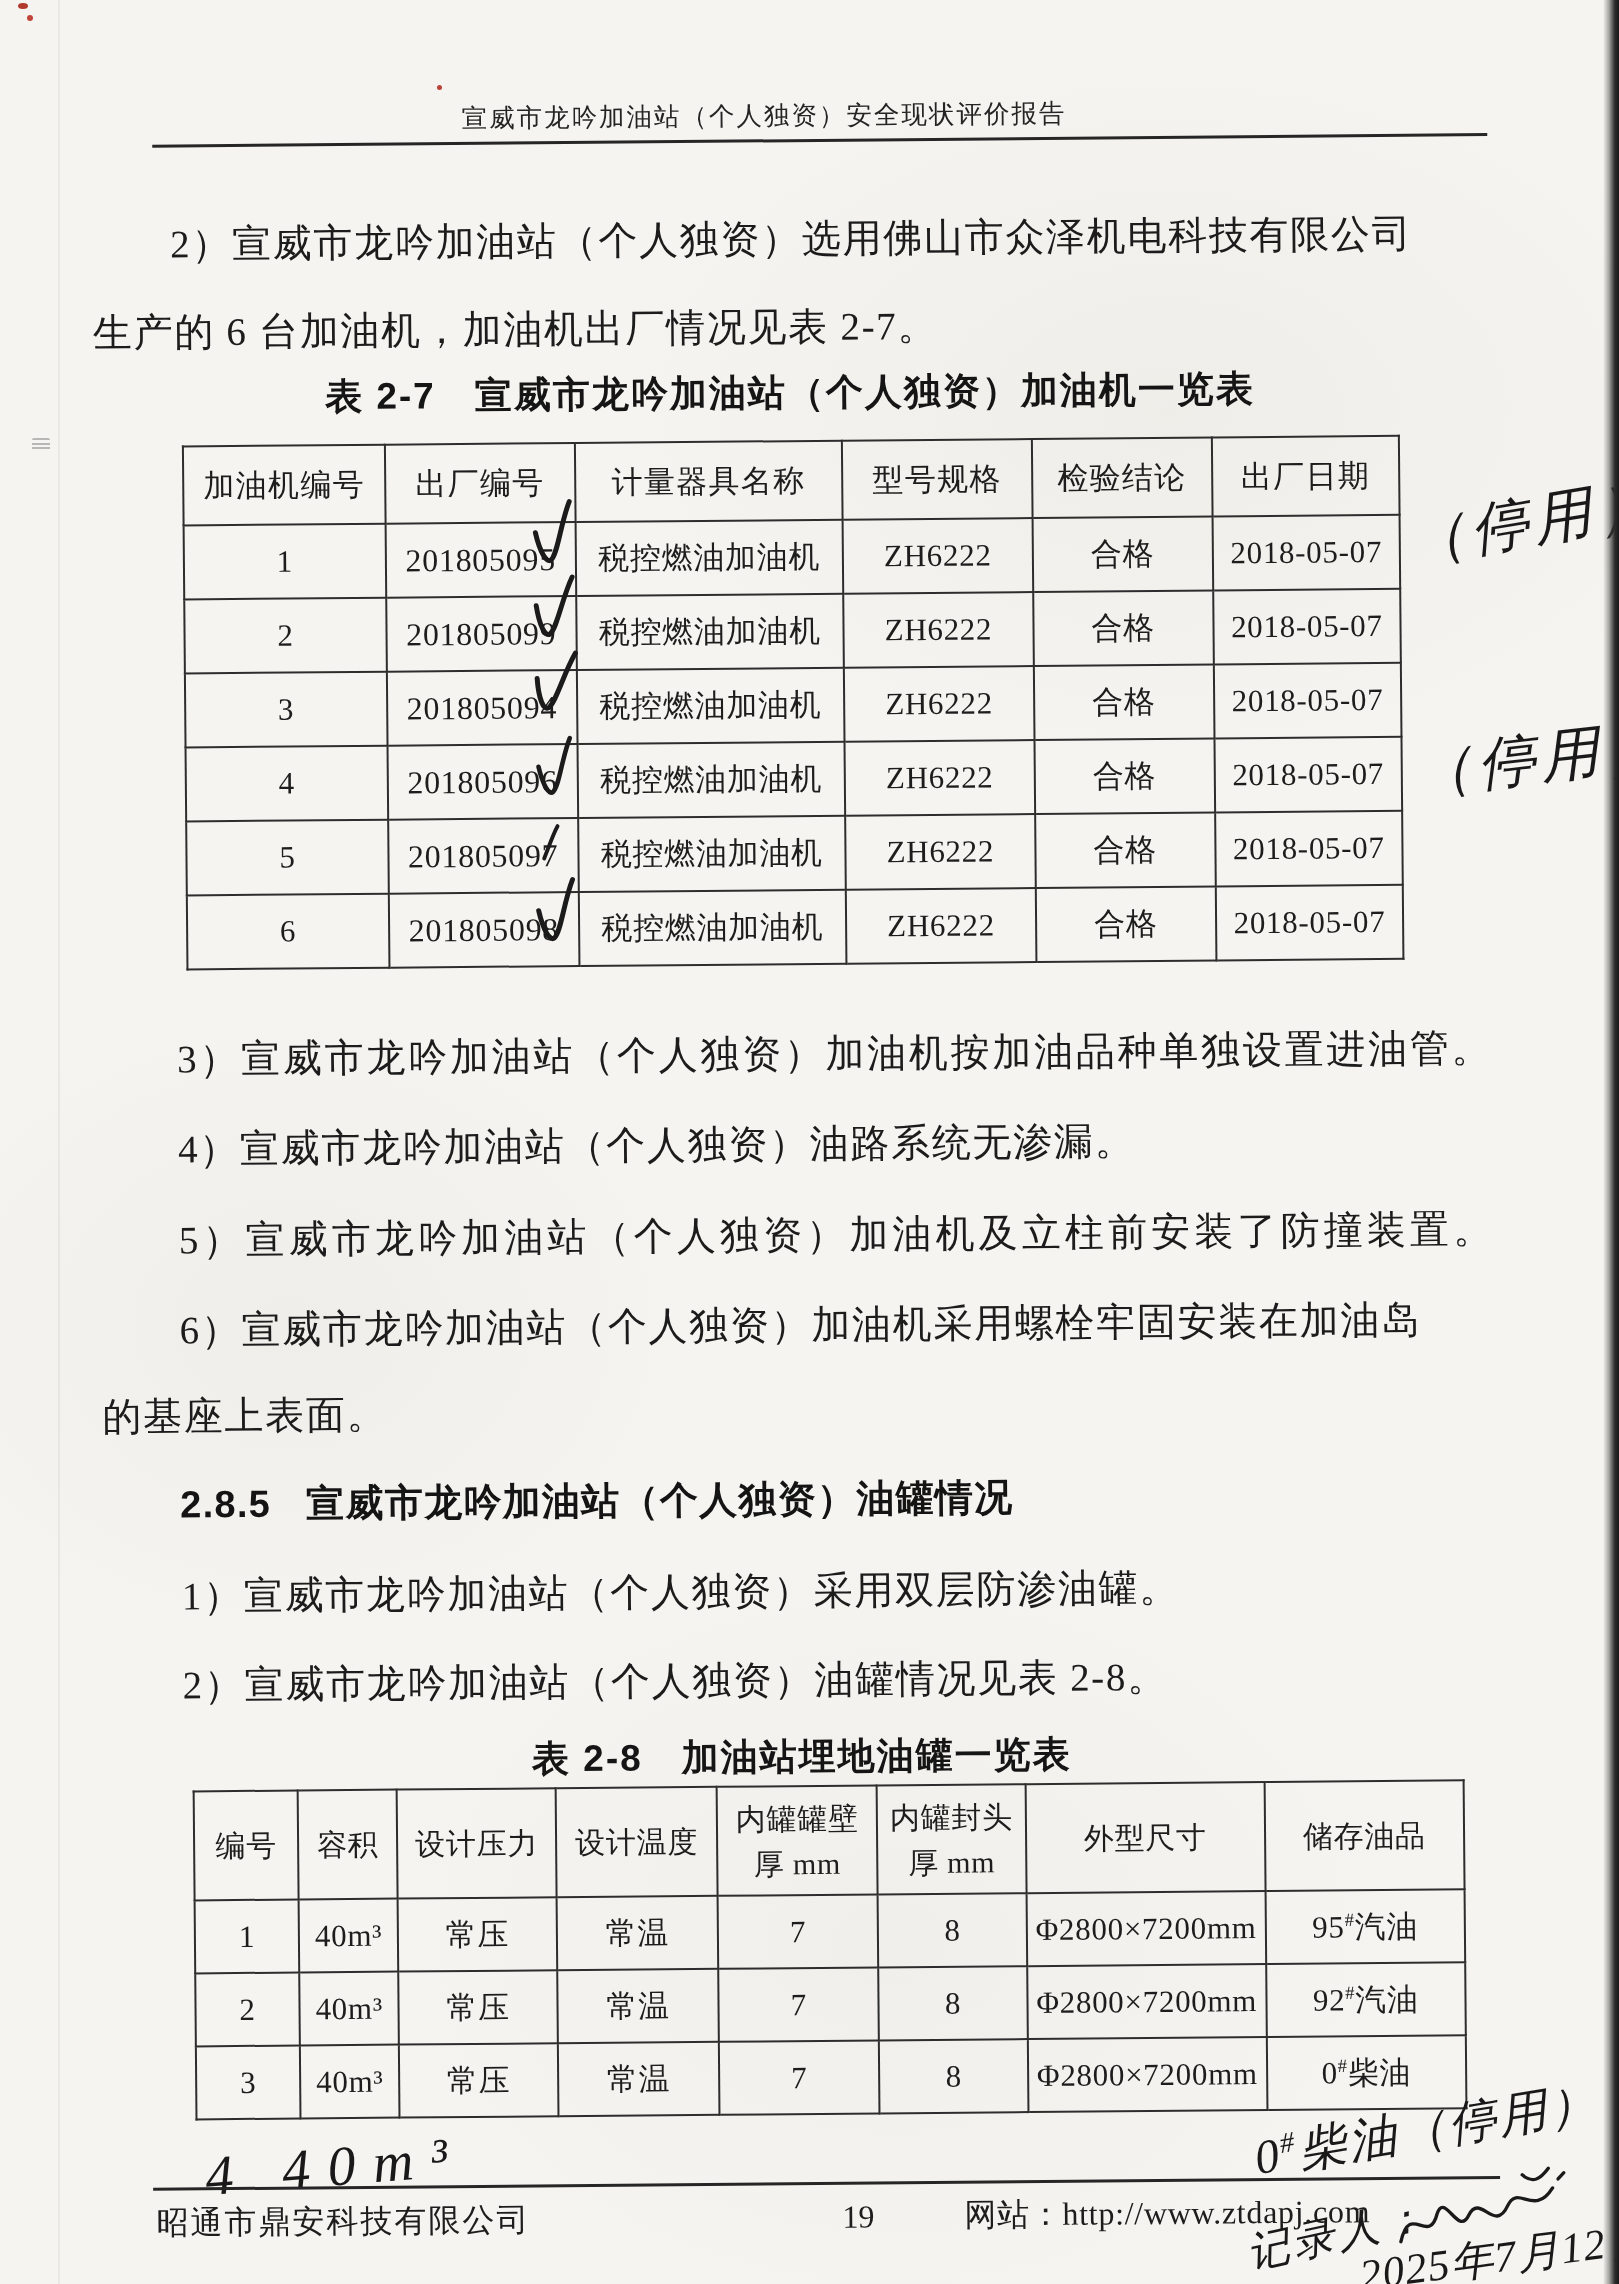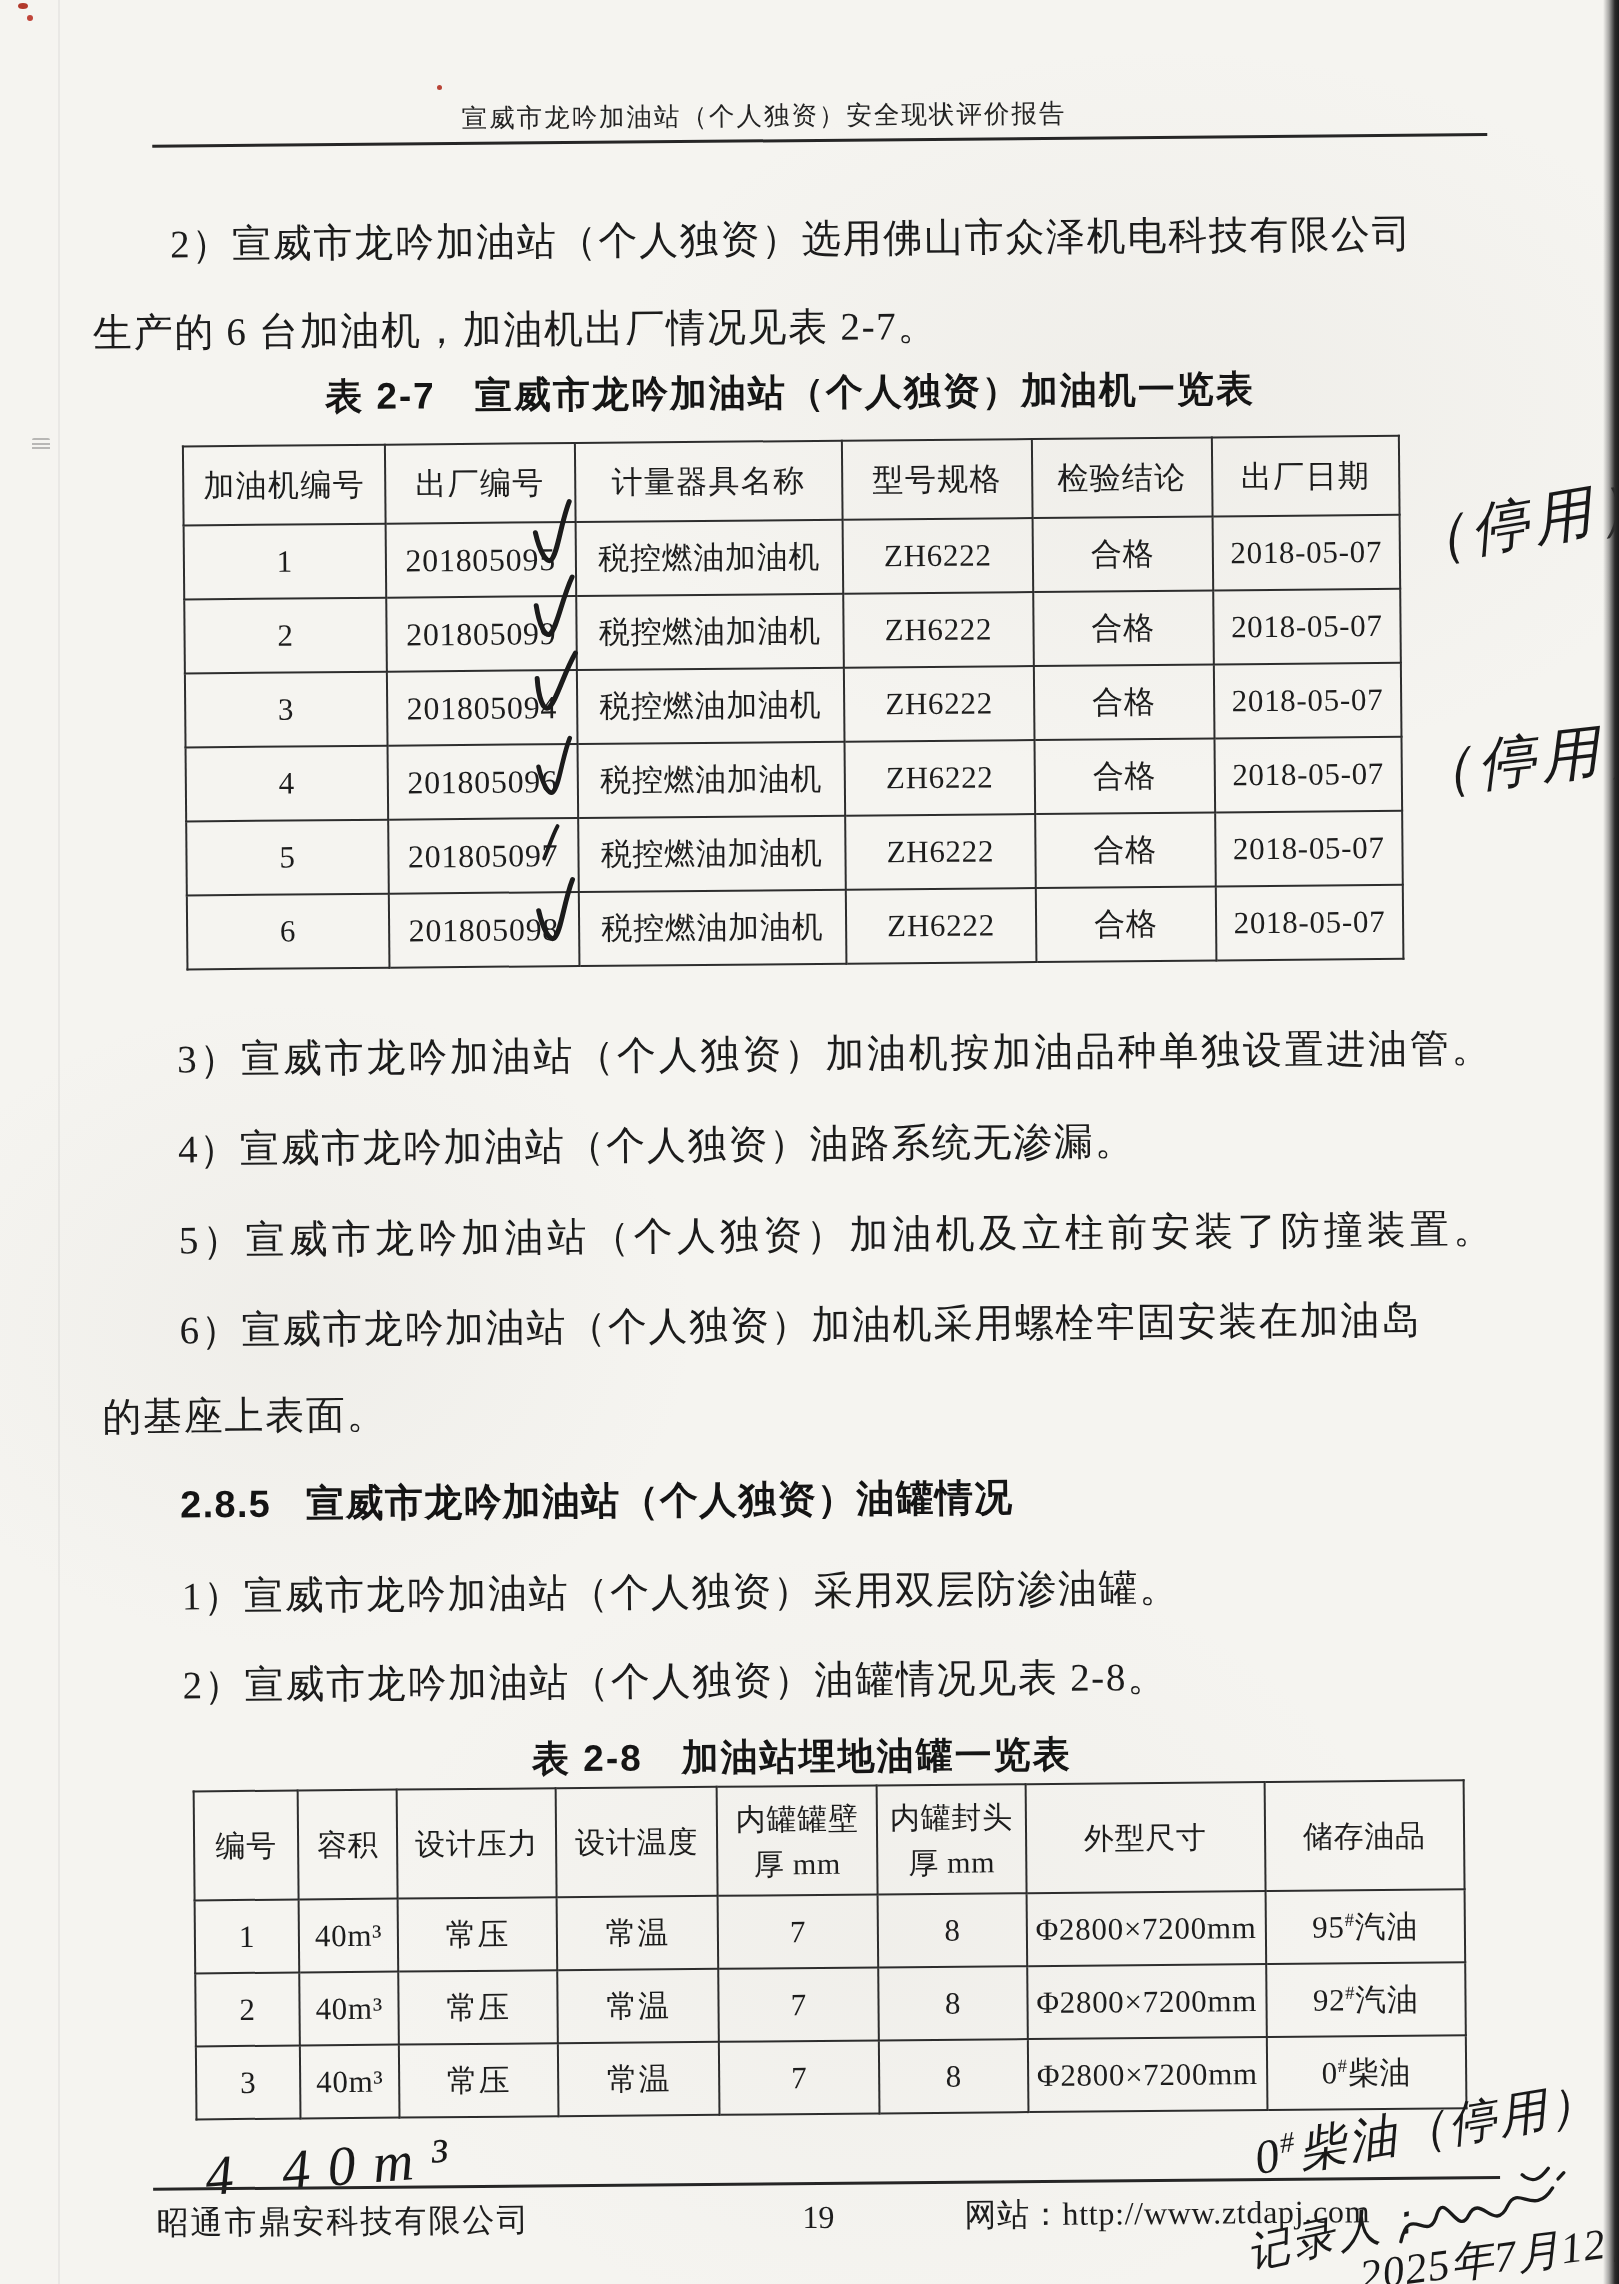--- a/index.html
+++ b/index.html
@@ -60,21 +60,21 @@
   sup{font-size:60%;vertical-align:super;}
 
   .tick{position:absolute;width:44px;height:73px;right:2.7px;top:-25.5px;overflow:visible;}
   .tick path{fill:none;stroke:#1b1b1b;stroke-width:4.5;stroke-linecap:round;}
   .tick-sm{position:absolute;width:23px;height:39px;right:15px;top:4px;overflow:visible;}
   .tick-sm path{fill:none;stroke:#1b1b1b;stroke-width:4;stroke-linecap:round;}
 
   
   .ftr-rule{position:absolute;top:2182px;left:144px;width:1347px;height:2.7px;background:#262626;}
   .ftr-company{position:absolute;top:2196px;left:147px;font-size:32px;letter-spacing:2px;}
-  .ftr-page{position:absolute;top:2199px;left:793px;font-size:32px;}
+  .ftr-page{position:absolute;top:2199px;left:833px;font-size:32px;}
   .ftr-site{position:absolute;top:2195px;left:955px;font-size:32px;letter-spacing:0.7px;}
 
   
   .hw{
     position:absolute;font-family:cursive;color:#191919;
     font-style:italic;white-space:nowrap;
   }
   .hw-pump1{top:489px;left:1412px;font-size:58px;letter-spacing:5.4px;transform:rotate(-9deg);}
   .hw-pump4{top:725px;left:1417px;font-size:58px;letter-spacing:5.4px;transform:rotate(-6deg);}
   .hw-tank4{top:2130px;left:196px;font-size:56px;letter-spacing:17.5px;transform:rotate(-4deg);}

